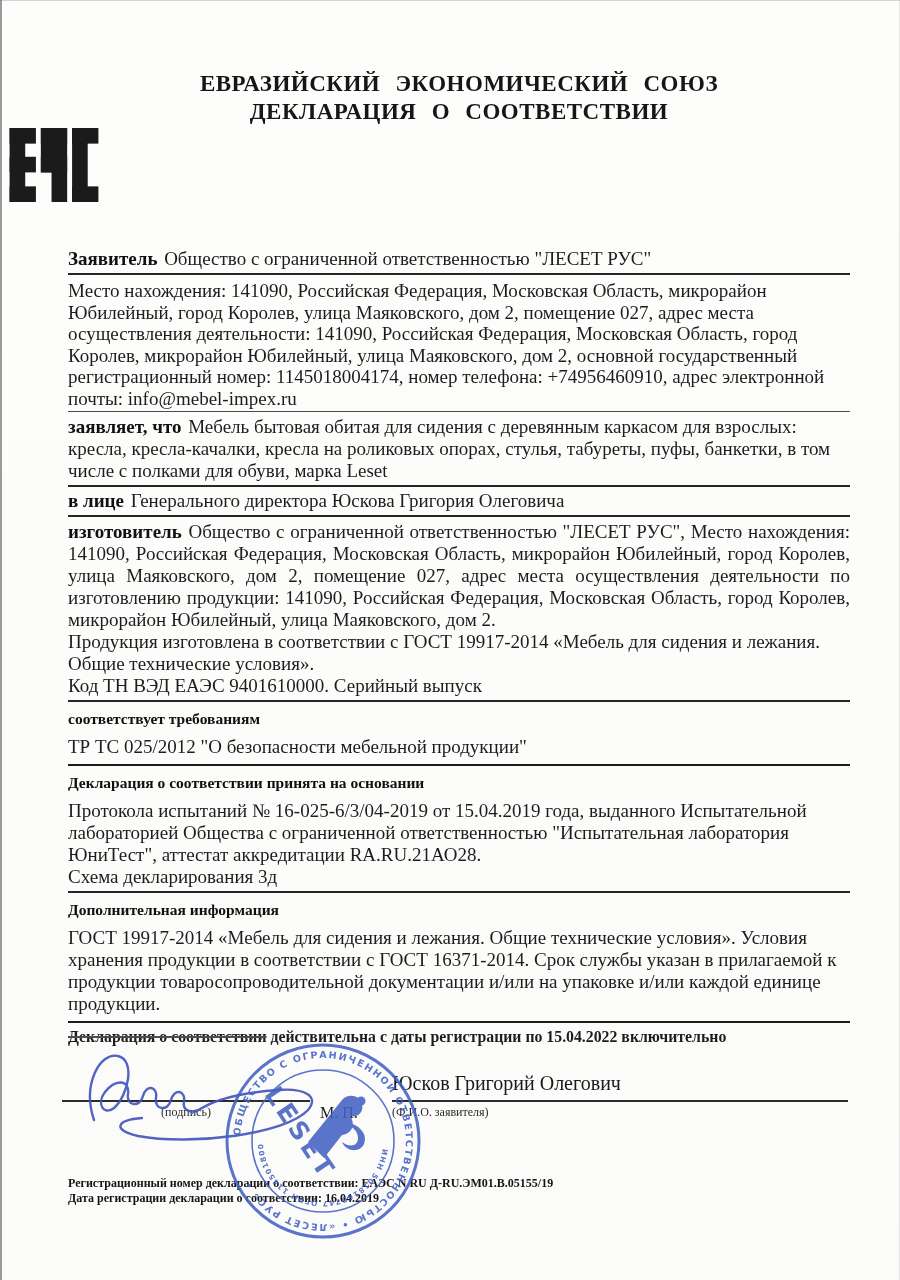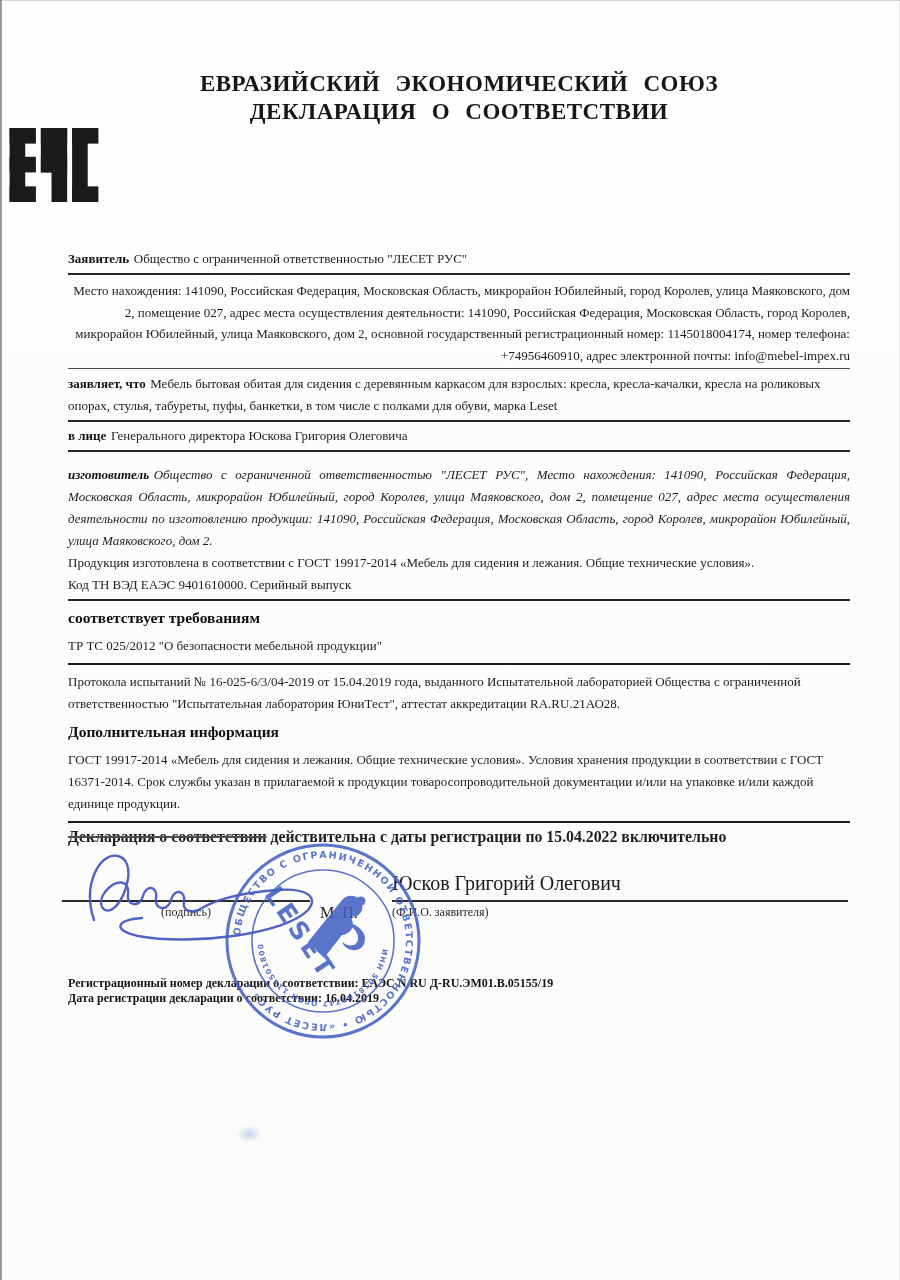--- a/index.html
+++ b/index.html
@@ -8,30 +8,30 @@
     background:linear-gradient(180deg,#fdfdfc 0%,#fbfbfa 100%);
     font-family:"Liberation Serif", serif; color:#1d1d1d;
     overflow:hidden;
     box-shadow: inset 2px 0 0 rgba(75,75,75,.55), inset 0 1px 0 rgba(90,90,90,.25), inset -1px 0 0 rgba(120,120,120,.18);
   }
   .doc{position:absolute; left:68px; top:0; width:782px;}
   .title{ text-align:center; font-weight:bold; font-size:23px; line-height:28px;
           letter-spacing:.5px; word-spacing:9px; color:#161616;}
   .title-wrap{margin-top:70px;}
   .eac-logo{position:absolute; left:2px; top:128px; width:104px; height:74px;}
-  .row{font-size:13px; line-height:22px;}
+  .row{font-size:19px; line-height:22px;}
   b.lbl{margin-right:.35em; color:#111;}
   .rule{border-bottom:2px solid #262626; padding-bottom:3px;}
-  .rule-thin{border-bottom:1.5px solid #4a4a4a; padding-bottom:2px;text-align:right;}
+  .rule-thin{border-bottom:1.5px solid #4a4a4a; padding-bottom:2px;}
   .rule-thick{border-bottom:2.5px solid #1c1c1c; padding-bottom:6px;}
   .applicant{margin-top:122px;}
   .address{margin-top:5px; line-height:21.5px;}
   .inface{padding-top:3px;}
   .declares{margin-top:4px;}
-  .manuf{margin-top:12px; text-align:justify;font-style:italic;}
+  .manuf{margin-top:4px; text-align:justify;}
   .hdr{font-weight:bold; font-size:15.5px; line-height:22px; margin-top:6px; color:#101010;}
   .sp-top{margin-top:6px;}
   .struck{text-decoration:line-through; text-decoration-color:#4d4d4d; text-decoration-thickness:1.5px;}
   .validity{font-weight:bold; margin-top:3px; font-size:15.8px;}
   
   .sig-area{position:relative; height:92px; margin-top:12px;}
   .sig-line-left{position:absolute; left:-6px; top:40px; width:248px; border-top:2px solid #2c2c2c; text-align:center;}
   .sig-line-left span, .sig-line-right span{font-size:12px; color:#2a2a2a;}
   .mp{position:absolute; left:252px; top:20px; font-size:16px; color:#222;margin-top:24px;}
   .sig-name{position:absolute; left:324px; right:18px; top:12px; text-align:left; font-size:20px; color:#1a1a1a;}
@@ -74,21 +74,23 @@
       <b class="lbl">изготовитель</b><span>Общество с ограниченной ответственностью "ЛЕСЕТ РУС", Место нахождения: 141090, Российская Федерация, Московская Область, микрорайон Юбилейный, город Королев, улица Маяковского, дом 2, помещение 027, адрес места осуществления деятельности по изготовлению продукции: 141090, Российская Федерация, Московская Область, город Королев, микрорайон Юбилейный, улица Маяковского, дом 2.</span>
     </div>
 
     <div class="row">Продукция изготовлена в соответствии с ГОСТ 19917-2014 «Мебель для сидения и лежания. Общие технические условия».</div>
 
     <div class="row rule">Код ТН ВЭД ЕАЭС 9401610000. Серийный выпуск</div>
 
     <div class="hdr">соответствует требованиям</div>
     <div class="row sp-top rule-thick">ТР ТС 025/2012 "О безопасности мебельной продукции"</div>
 
+    <div class="hdr">Декларация о соответствии принята на основании</div>
     <div class="row sp-top">Протокола испытаний № 16-025-6/3/04-2019 от 15.04.2019 года, выданного Испытательной лабораторией Общества с ограниченной ответственностью "Испытательная лаборатория ЮниТест", аттестат аккредитации RA.RU.21АО28.</div>
+    <div class="row rule">Схема декларирования 3д</div>
 
     <div class="hdr">Дополнительная информация</div>
     <div class="row sp-top rule-thick">ГОСТ 19917-2014 «Мебель для сидения и лежания. Общие технические условия».  Условия хранения продукции в соответствии с ГОСТ 16371-2014. Срок службы указан в прилагаемой к продукции товаросопроводительной документации и/или на упаковке и/или каждой единице продукции.</div>
 
     <div class="row validity">
       <span class="struck">Декларация о соответствии</span><span>  действительна с даты регистрации по 15.04.2022 включительно</span>
     </div>
 
     <div class="sig-area">
 

